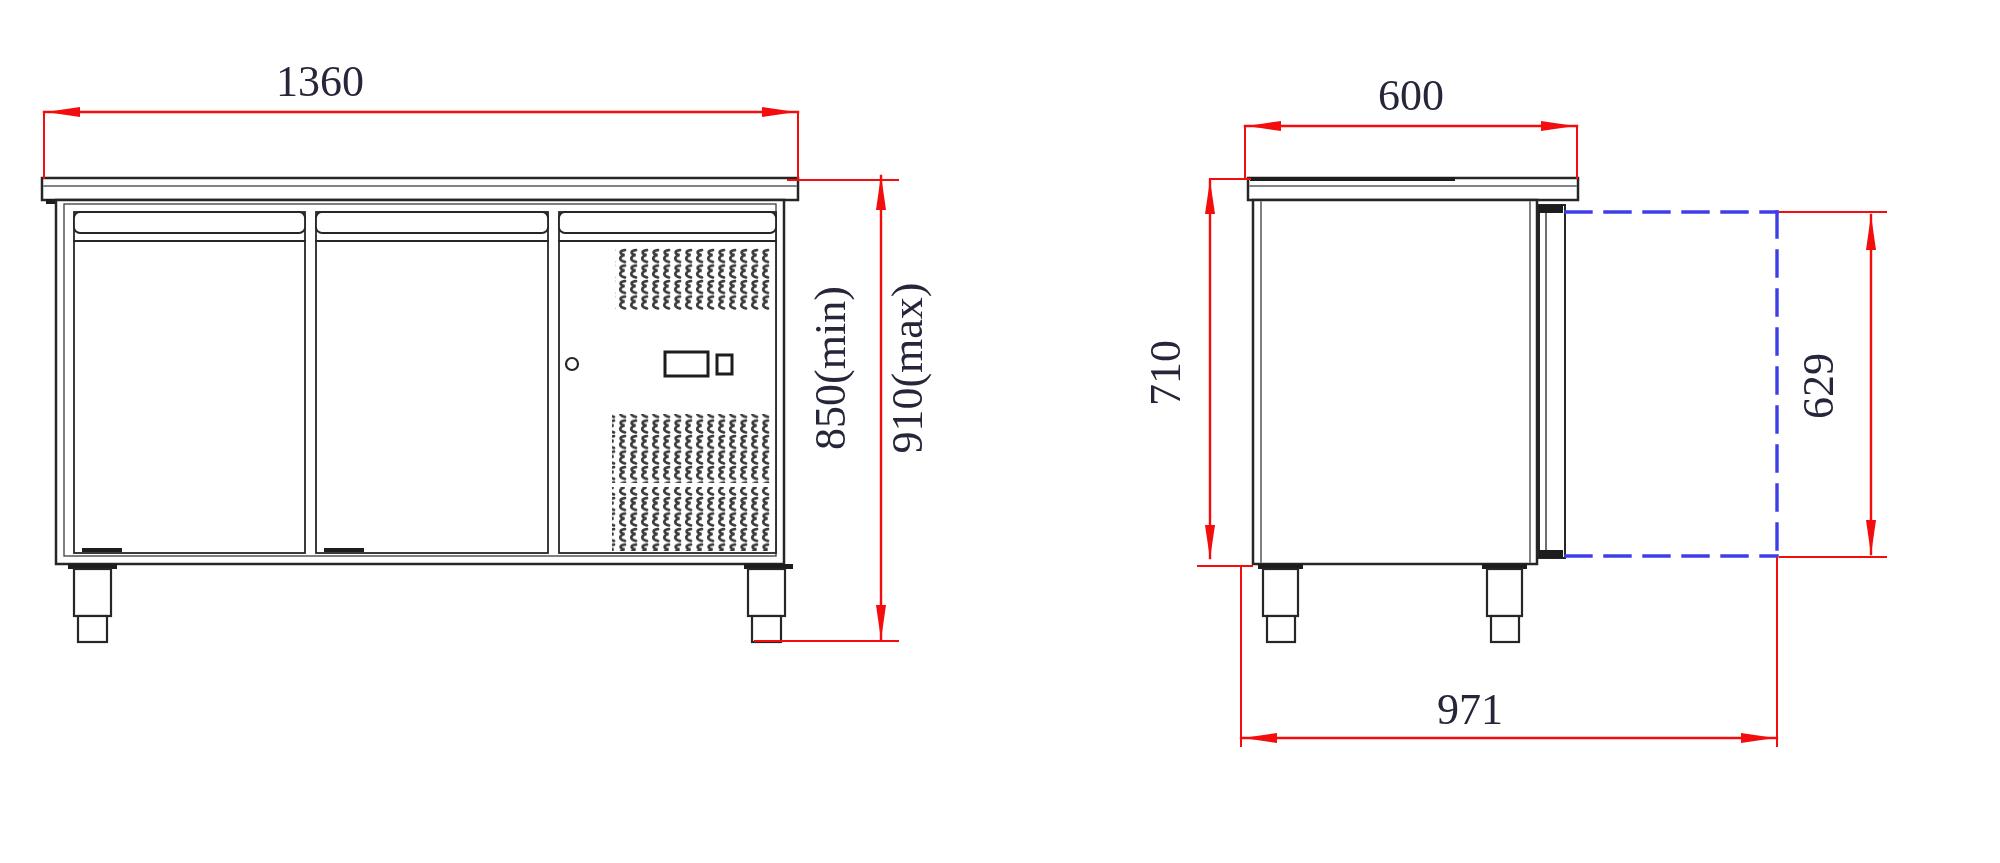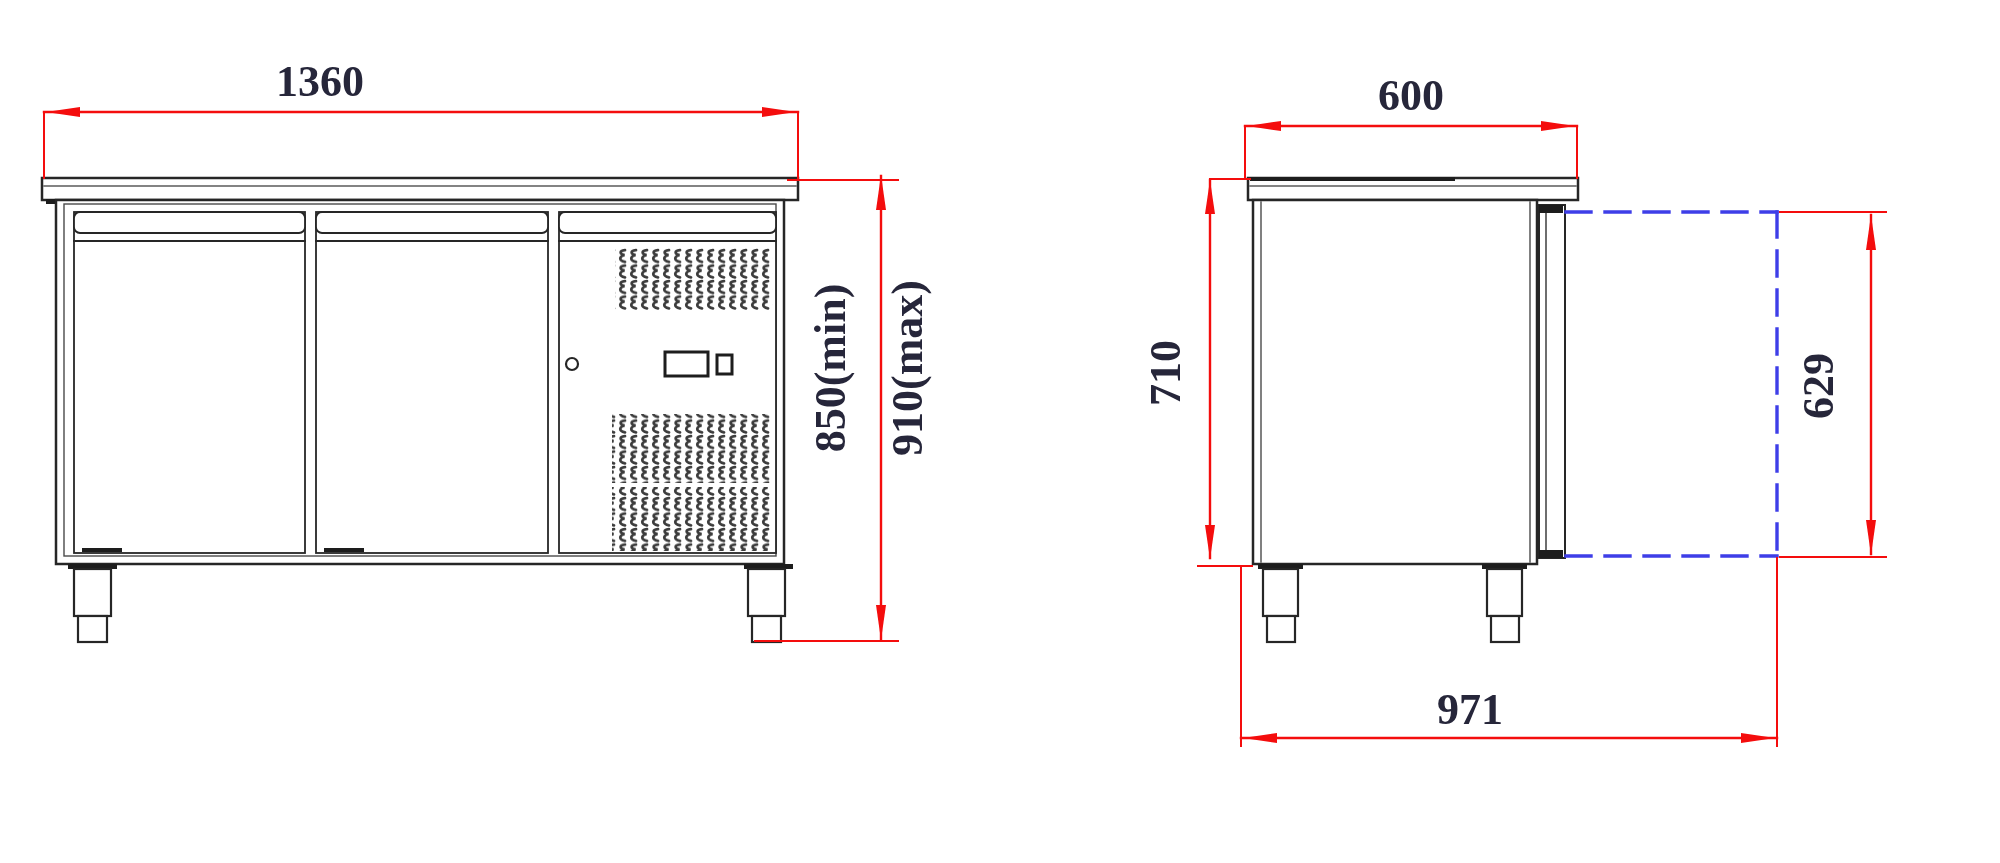--- a/index.html
+++ b/index.html
@@ -2,21 +2,20 @@
 <html><head>
 <meta charset="utf-8">
 <style>
   html,body{margin:0;padding:0;background:#ffffff;}
   .canvas{
     position:relative;
     width:1996px;height:863px;
     background:#ffffff;
     overflow:hidden;
     font-family:"Liberation Serif", serif;
-    font-weight:bold;
   }
   svg text{
     font-family:"Liberation Serif", serif;
     fill:#26263a;
   }
   .dim-text{font-size:44px;}
 </style>
 </head>
 <body>
 

